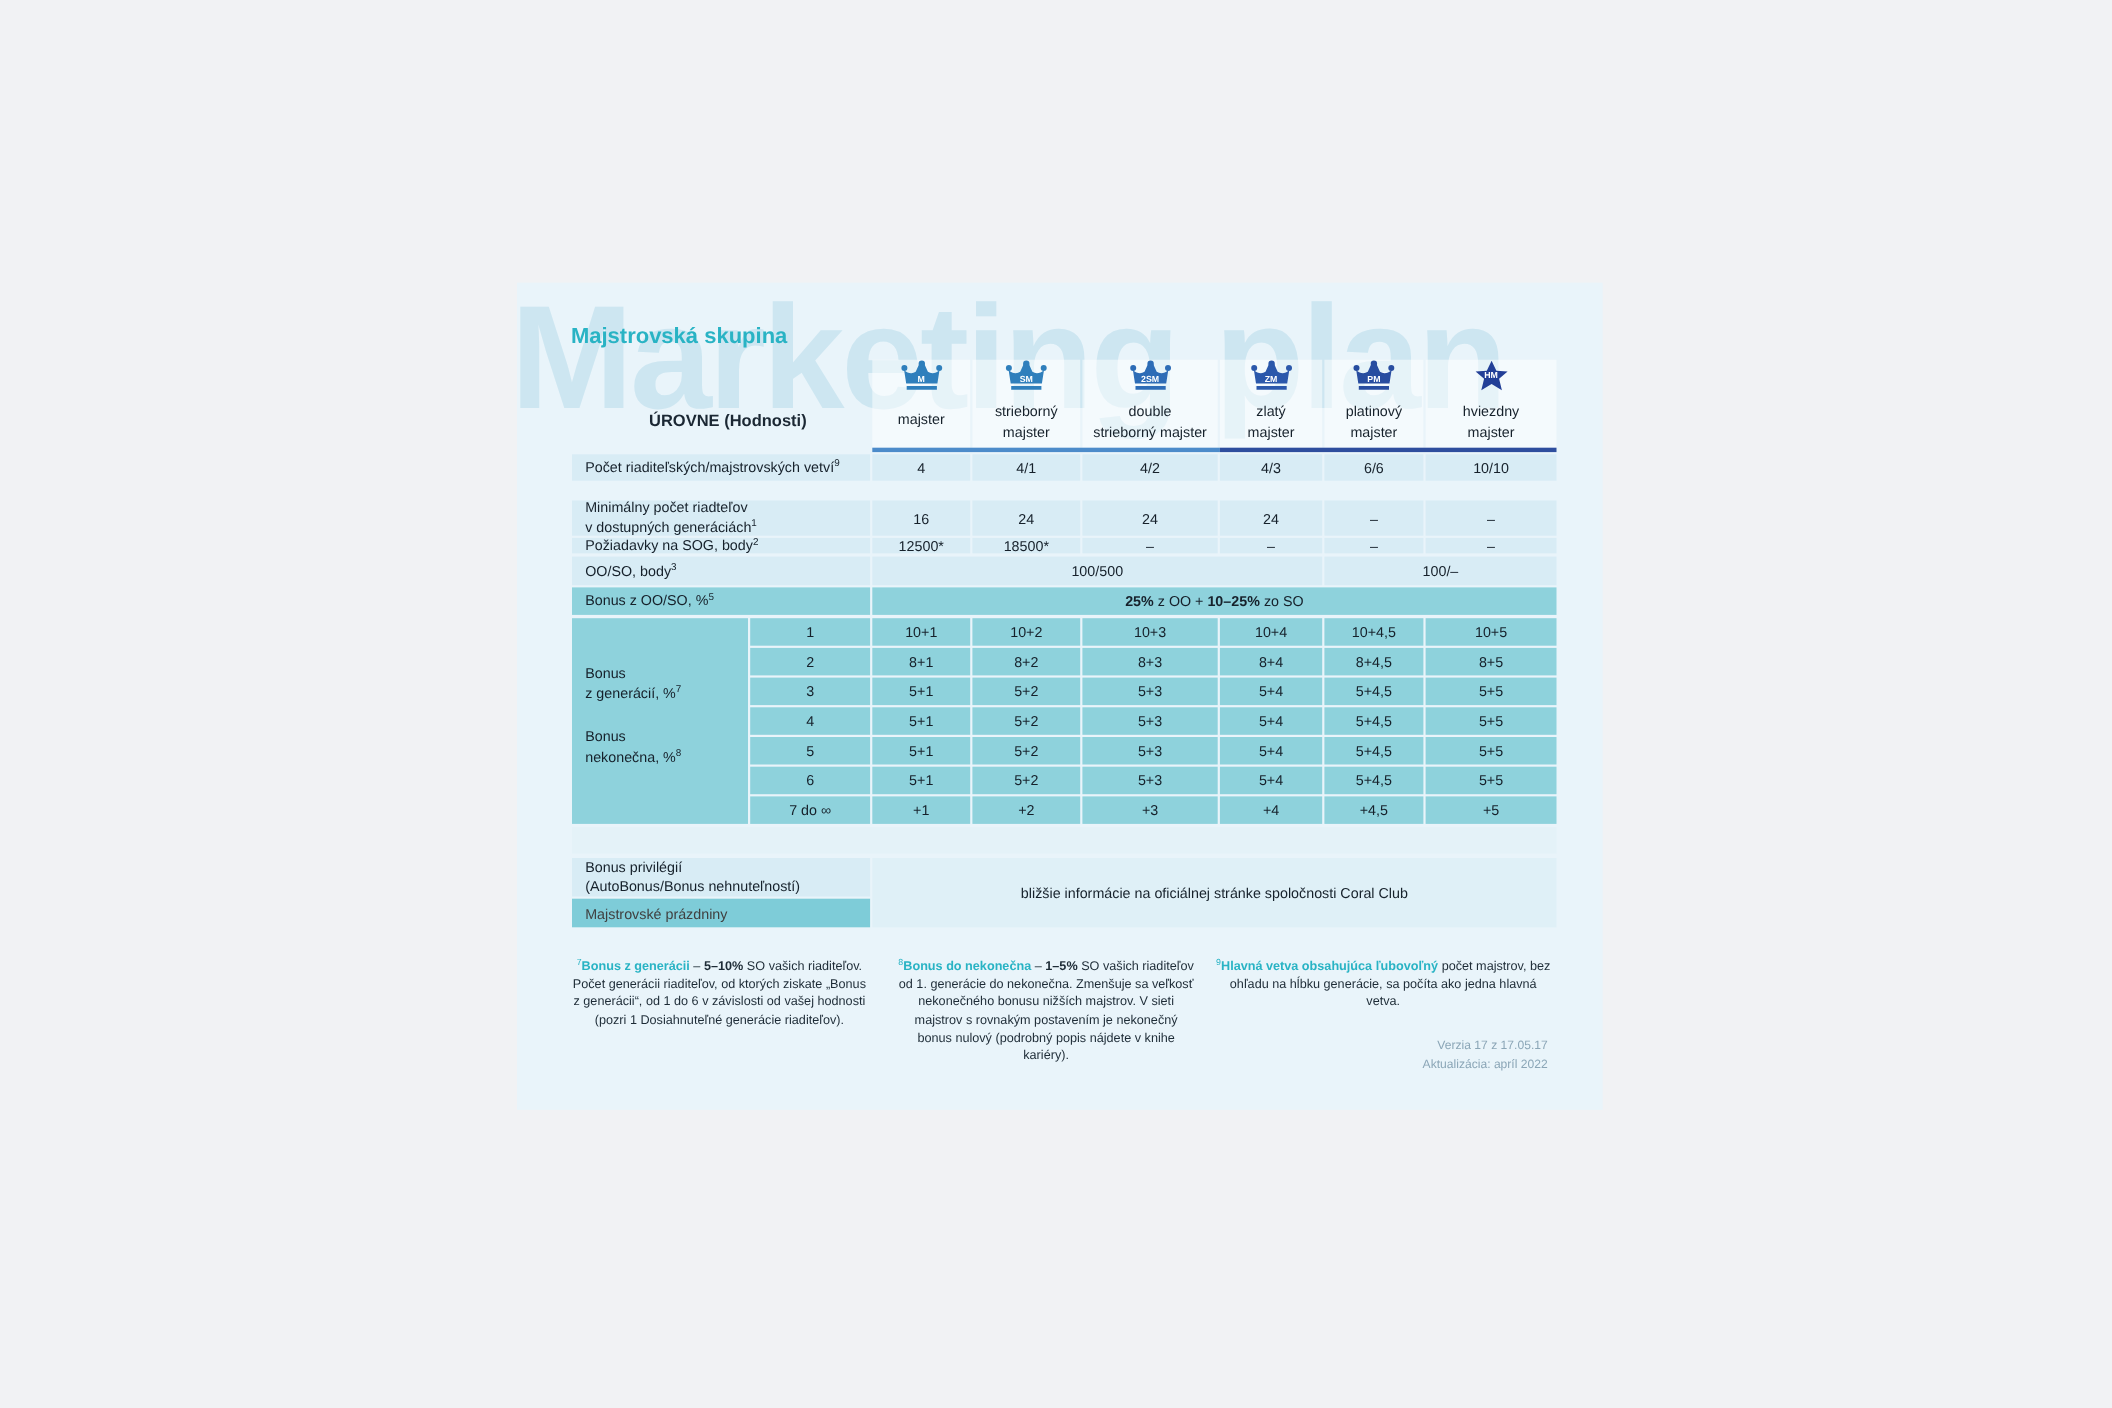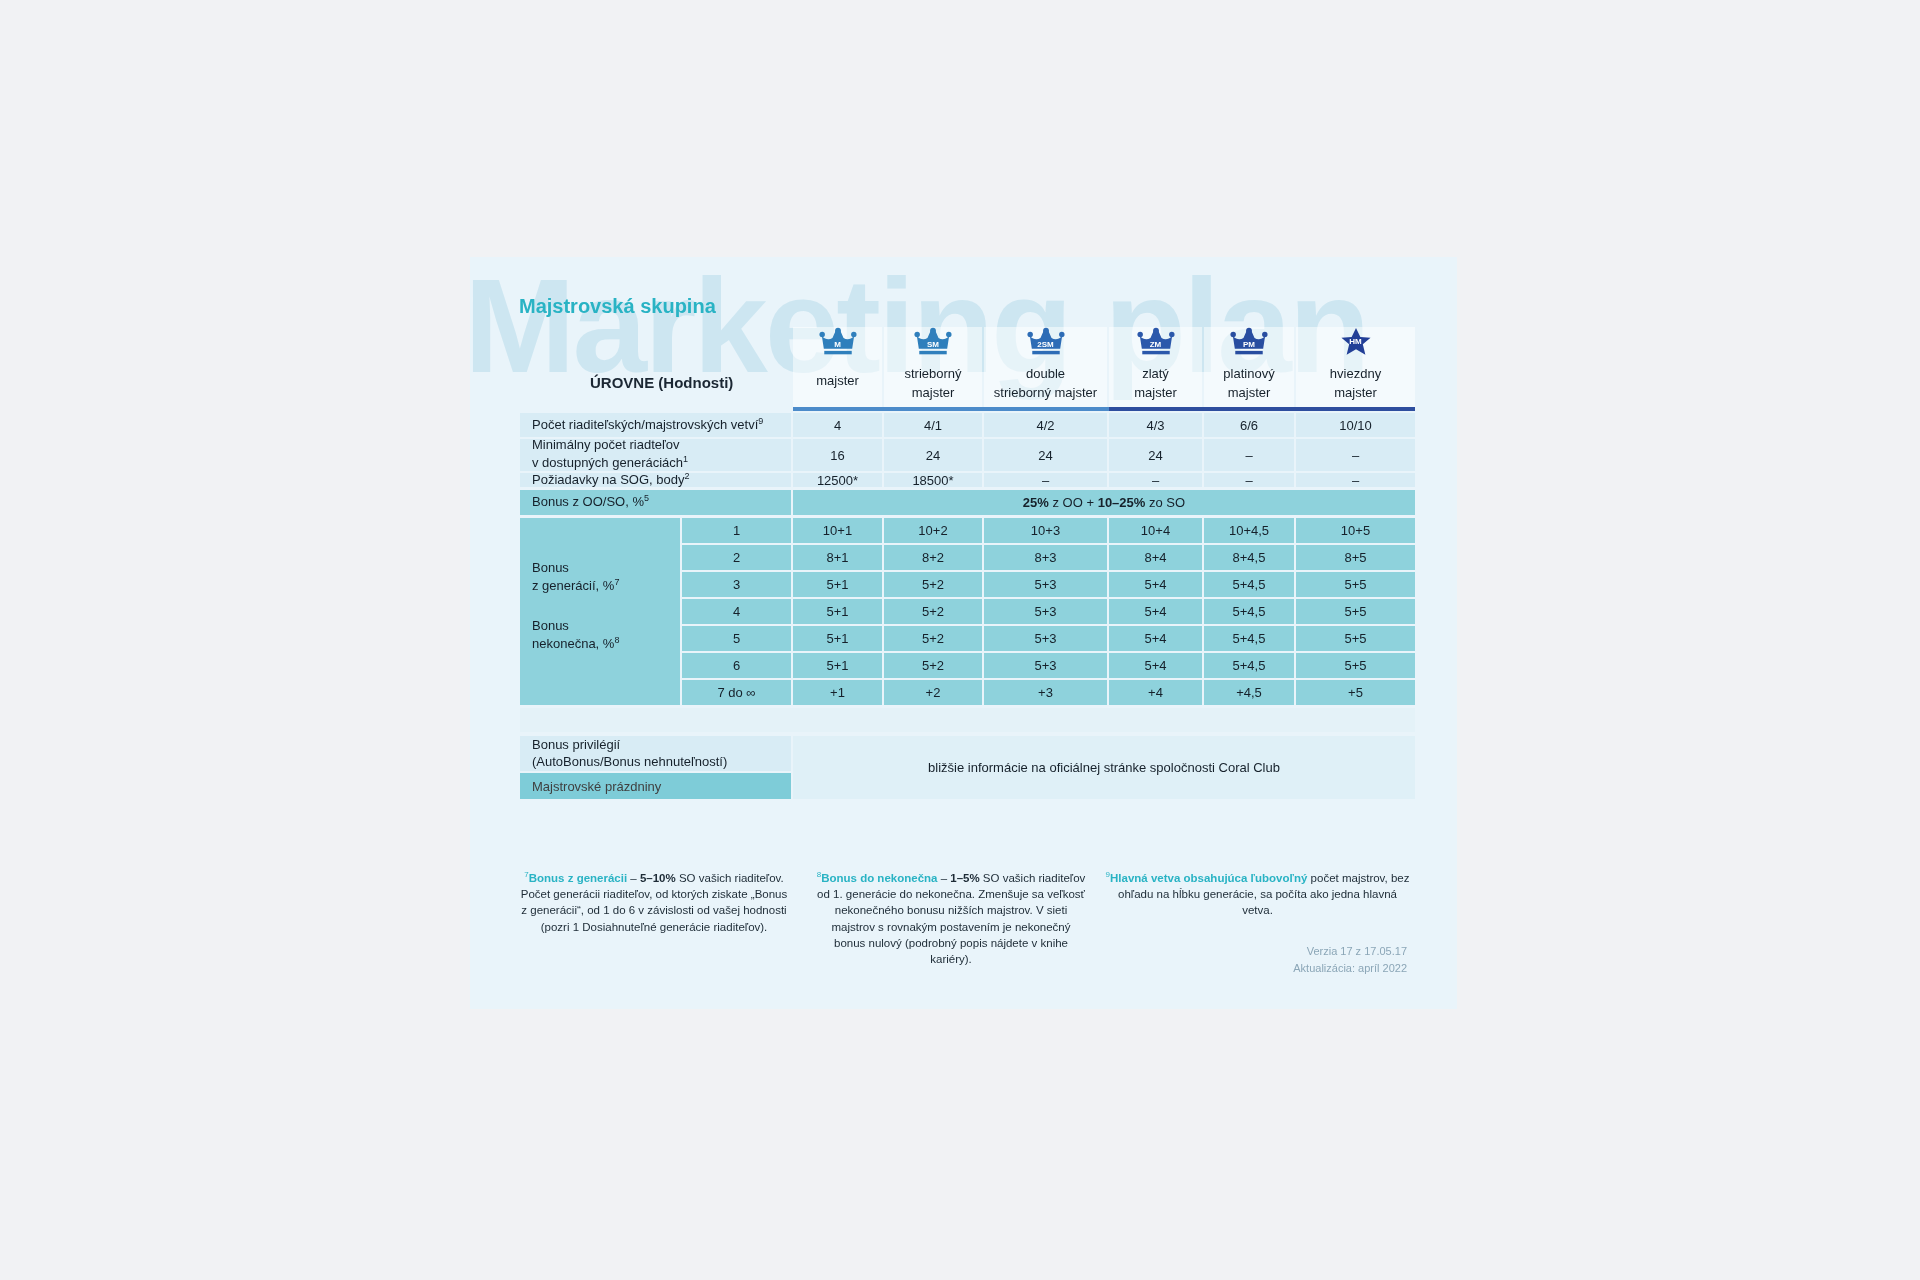--- a/index.html
+++ b/index.html
@@ -19,21 +19,21 @@
   .bar-l{width:316px;height:4px;}
   .bar-r{width:306px;height:4px;}
   .rows{margin-top:2px;}
   .row{display:flex;gap:2px;}
   .c{display:flex;align-items:center;justify-content:center;background:#d8ecf5;color:#16212b;font-size:13px;box-sizing:border-box;}
   .lab{width:271px;justify-content:flex-start;padding-left:12px;text-align:left;line-height:1.3;}
   sup{font-size:9px;}
   .w1{width:89px}.w2{width:98px}.w3{width:123px}.w4{width:93px}.w5{width:90px}.w6{width:119px}
   .m4{width:409px}.m2{width:211px}.mall{width:622px}
   .teal{background:#8ed2dc;}
-  .rA{height:24px;margin-bottom:2px}
+  .rA{height:24px;margin-bottom:18px}
   .rB{height:32px;margin-bottom:2px}
   .rC{height:14px;margin-bottom:3px}
   .rD{height:26px;margin-bottom:2px}
   .rE{height:25px;margin-bottom:3px}
   .gen{display:flex;gap:2px;margin-bottom:3px;}
   .gen-label{width:160px;background:#8ed2dc;position:relative;color:#16212b;font-size:13px;}
   .gl1{position:absolute;left:12px;top:42px;line-height:1.3;}
   .gl2{position:absolute;left:12px;top:100px;line-height:1.3;}
   .gen-right{display:flex;flex-direction:column;gap:2px;}
   .gen-row{display:flex;gap:2px;height:25px;}
@@ -194,20 +194,27 @@
             <span><span>Požiadavky na SOG, body</span><sup>2</sup></span>
           </div>
         <div class="c w1">12500*</div>
         <div class="c w2">18500*</div>
         <div class="c w3">–</div>
         <div class="c w4">–</div>
         <div class="c w5">–</div>
         <div class="c w6">–</div>
       </div>
 
+      <div class="row rD">
+        <div class="c lab">
+            <span><span>OO/SO, body</span><sup>3</sup></span>
+          </div>
+        <div class="c m4">100/500</div>
+        <div class="c m2">100/–</div>
+      </div>
 
       <div class="row rE">
         <div class="c lab teal">
             <span><span>Bonus z OO/SO, %</span><sup>5</sup></span>
           </div>
         <div class="c mall teal">
           <span><span class="bold">25%</span><span> z OO + </span><span class="bold">10–25%</span><span> zo SO</span></span>
         </div>
       </div>
 

